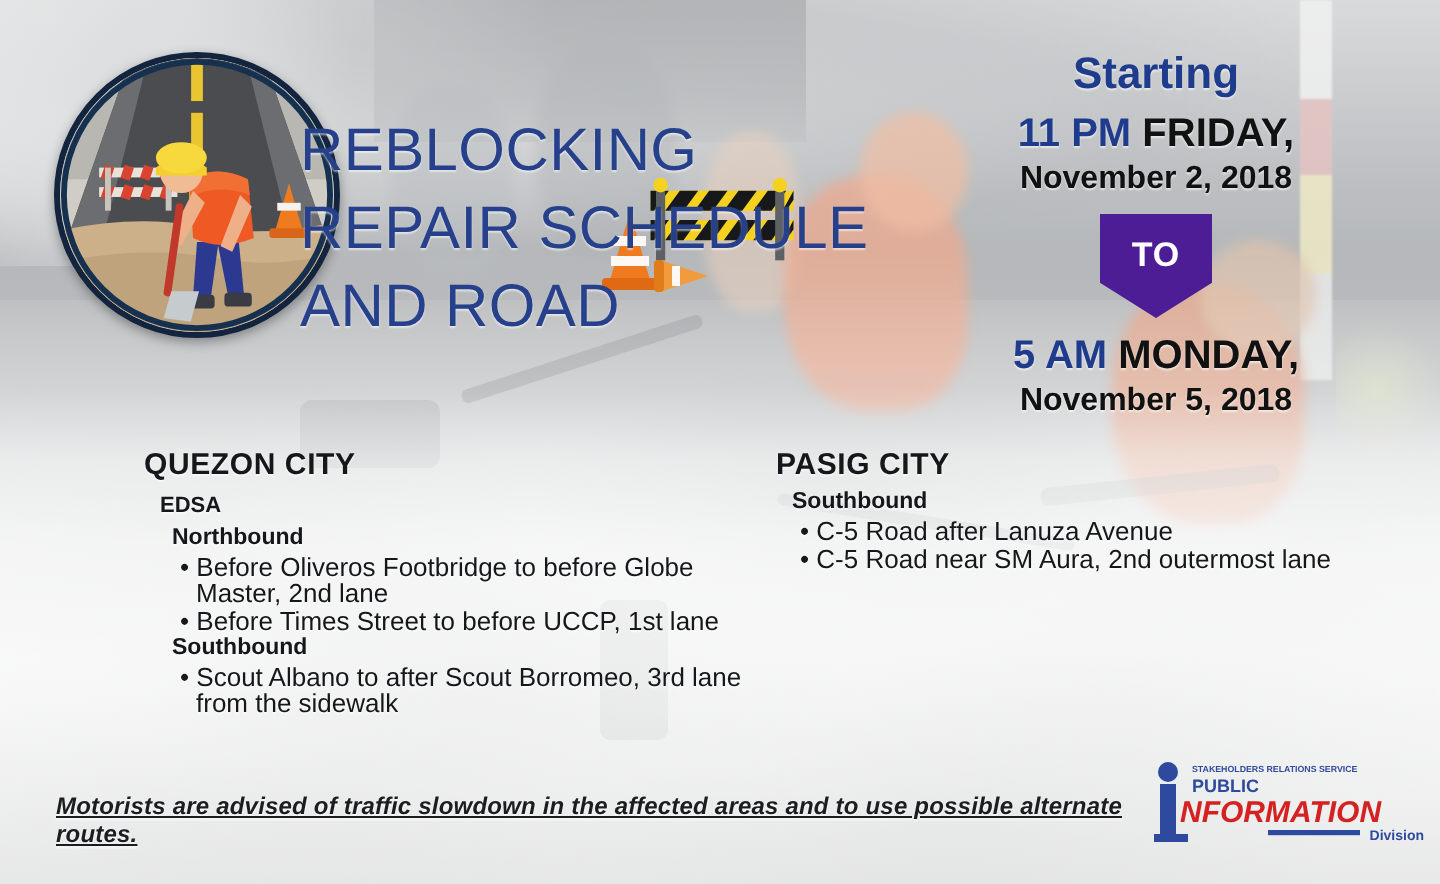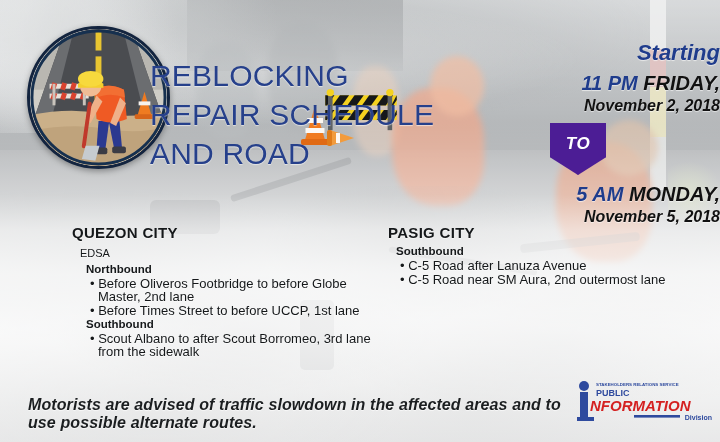--- a/index.html
+++ b/index.html
@@ -122,24 +122,23 @@
     text-shadow:0 1px 1px rgba(255,255,255,.55);
   }
   .headline div { white-space:nowrap; }
 
   
   .barrier { position:absolute; left:318px; top:88px; width:86px; height:44px; }
   .cone { position:absolute; }
 
   
   .dates {
-    position:absolute; left:436px; top:40px;
-    width:284px; text-align:right;
+    position:absolute; left:436px; top:24px;
+    width:284px; text-align:center;
     color:#111;
-    font-style:italic;
   }
   .starting {
     font-weight:bold; font-size:22px; color:#1f3c8c;
     letter-spacing:0px;
     text-shadow:0 1px 1px rgba(255,255,255,.6);
   }
   .dline1 { font-weight:bold; font-size:20px; margin-top:6px; text-shadow:0 1px 1px rgba(255,255,255,.6); }
   .dline2 { font-weight:bold; font-size:16px; margin-top:2px; text-shadow:0 1px 1px rgba(255,255,255,.6); }
   .blue { color:#1f3c8c; }
   .to-shield {
@@ -152,39 +151,40 @@
   .to-shield span { color:#fff; font-weight:bold; font-size:17px; letter-spacing:.5px; padding-bottom:10px; }
 
   
   .col { position:absolute; color:#15181a;margin-left:12px; }
   .col-qc   { left:60px;  top:224px; width:300px; }
   .col-pasig{ left:376px; top:224px; width:300px; }
   .city-name {
     font-weight:bold; font-size:15px; letter-spacing:.3px;
     text-shadow:0 1px 1px rgba(255,255,255,.65);
   }
-  .road-name { font-weight:normal; font-size:11px; margin-top:6px; margin-left:8px; text-shadow:0 1px 1px rgba(255,255,255,.65);}
+  .road-name { font-weight:bold; font-size:11px; margin-top:6px; margin-left:8px; text-shadow:0 1px 1px rgba(255,255,255,.65);}
   .dir { font-weight:bold; font-size:11.5px; margin-top:4px; margin-left:14px; text-shadow:0 1px 1px rgba(255,255,255,.65);}
   .dir.tight { margin-top:1px; }
   .bullets { list-style:none; margin-top:2px; margin-left:18px; }
   .bullets li {
     font-size:13px; line-height:13px; margin-bottom:1px;
     text-shadow:0 1px 1px rgba(255,255,255,.65);
     text-indent:-8px; padding-left:8px;
   }
   .bullets li:before { content:"\2022  "; }
   .col-pasig .dir { margin-left:8px; }
   .col-pasig .bullets { margin-left:12px; }
 
   
   .footer-note {
     position:absolute; left:28px; top:396px; width:540px;
-    font-size:16px; font-weight:bold; font-style:italic;
+    font-size:12px; font-weight:bold; font-style:italic;
     color:#1b1e20; letter-spacing:.1px;
     text-shadow:0 1px 1px rgba(255,255,255,.7);
+    text-decoration:underline;
   }
   .pid-logo { position:absolute; left:574px; top:377px; width:140px; height:48px; }
   .pid-logo svg { display:block; }
 </style>
 </head>
 <body>
 
 <div id="poster">
 
   <div class="bg-base"></div>

